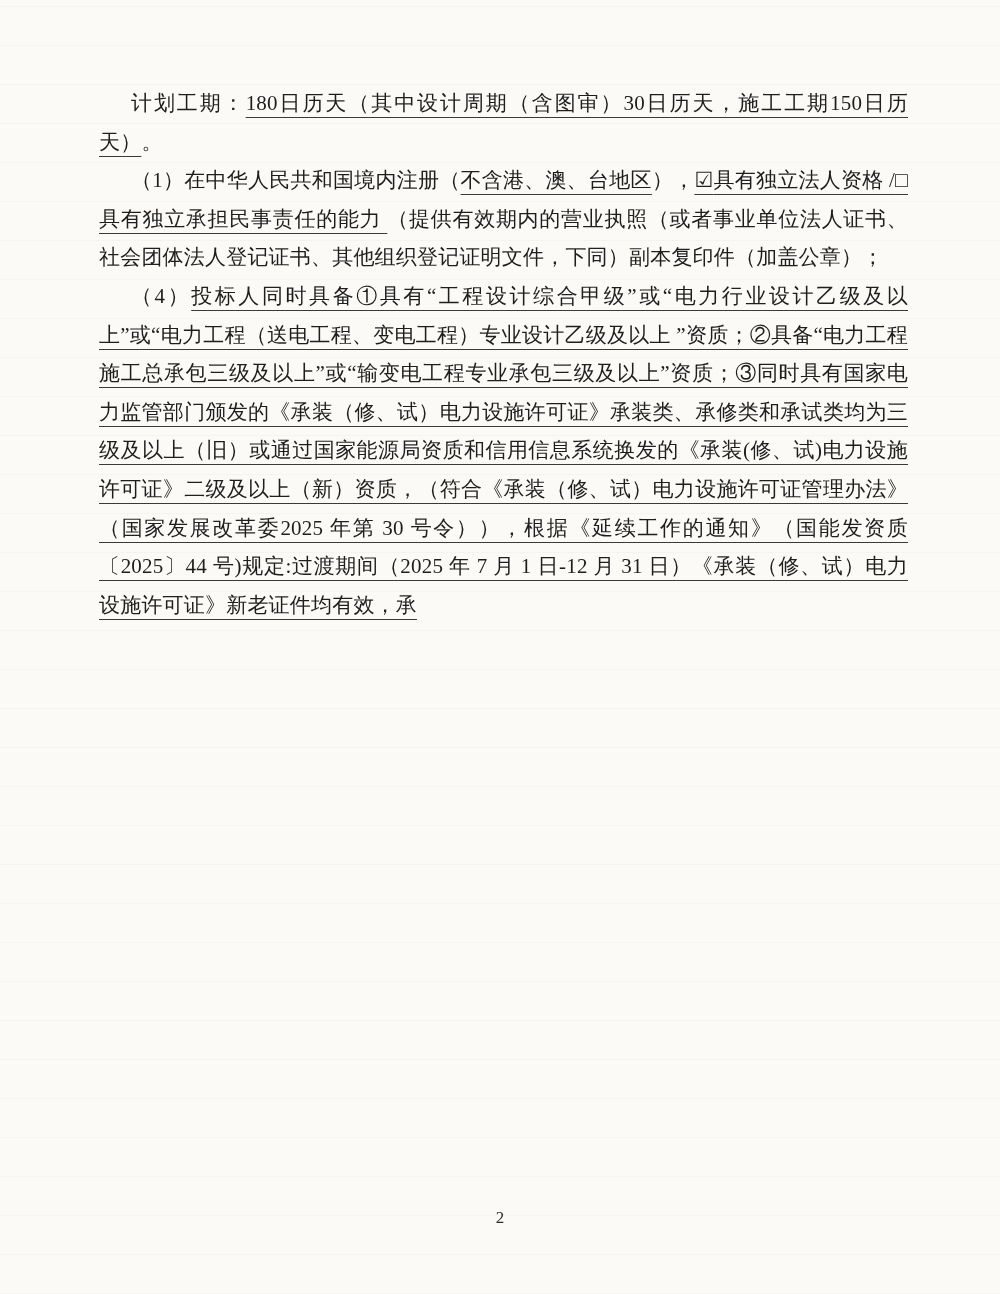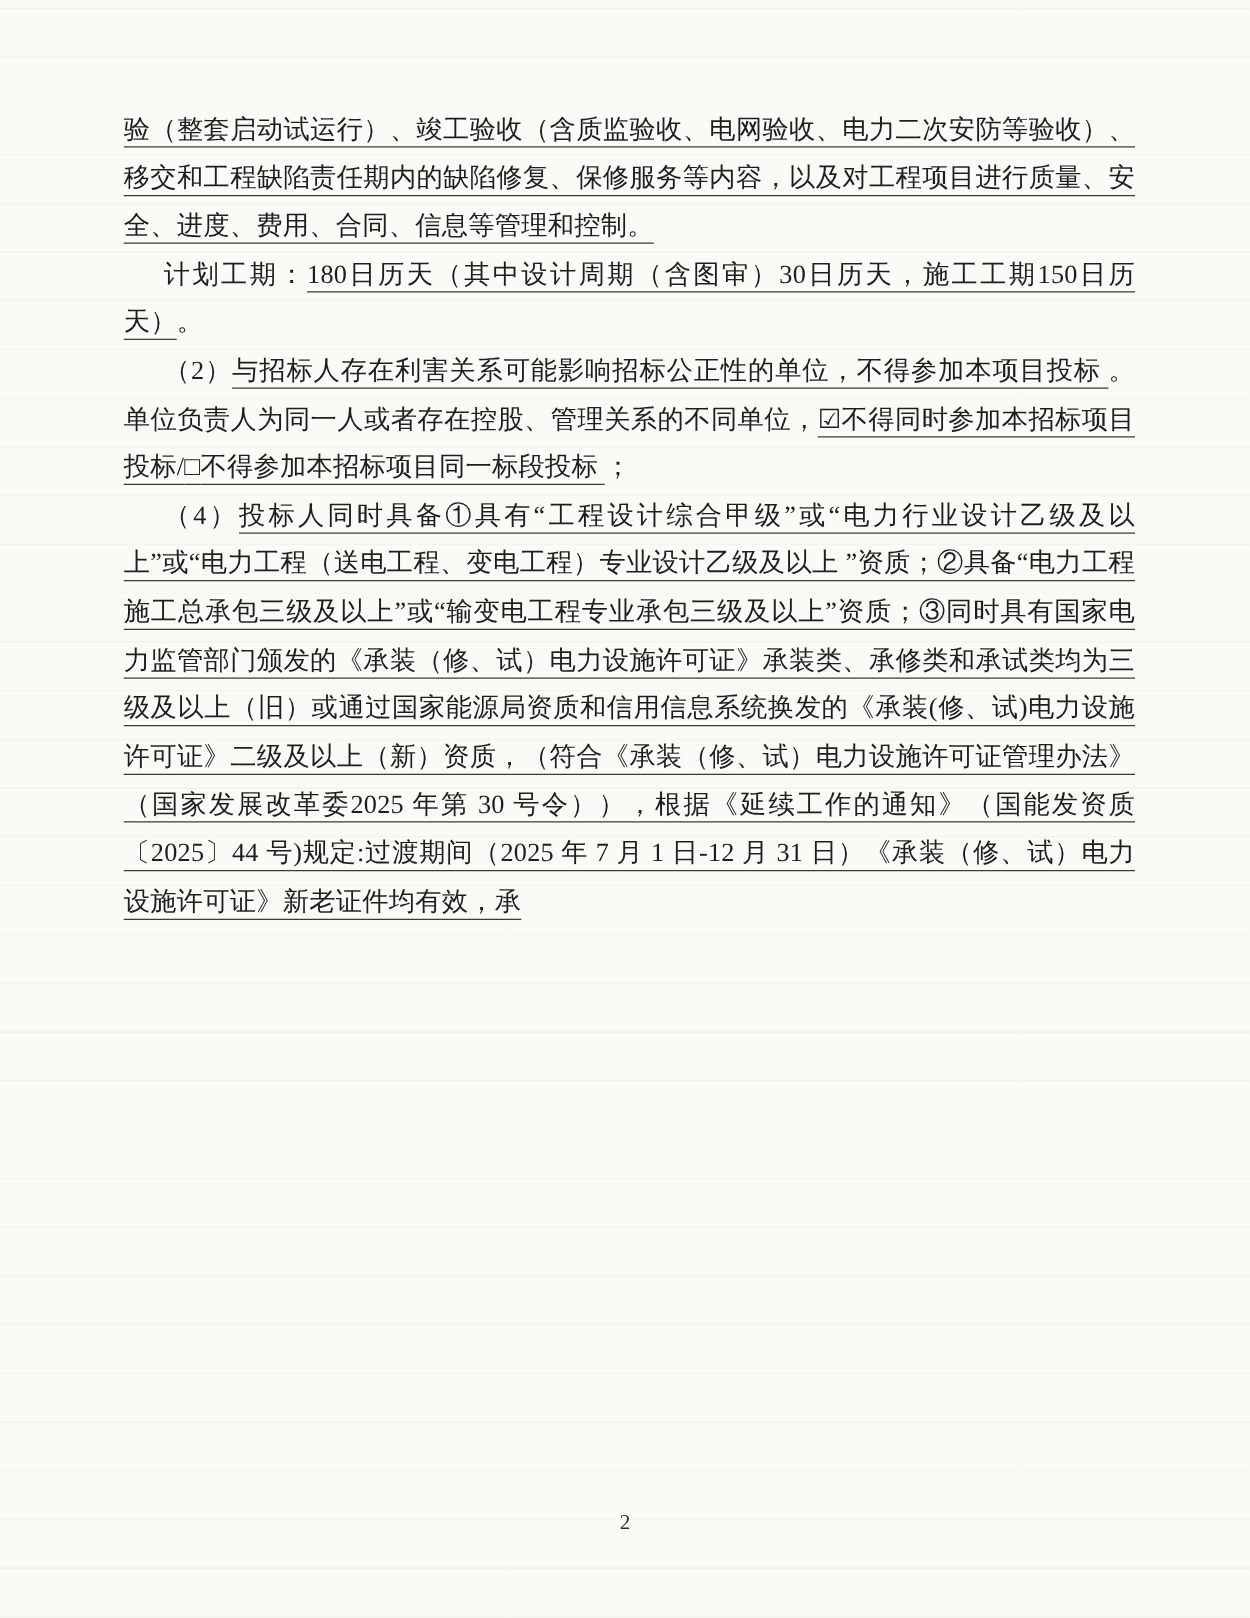--- a/index.html
+++ b/index.html
@@ -51,21 +51,20 @@
     font-size: 17px;
     color: #2e2e2e;
     font-family: "Liberation Serif", "DejaVu Serif", serif;
   }
 </style>
 </head>
 <body>
 
 <div class="document-page">
   <div>
-      <p class="para"><span class="u">验（整套启动试运行）、竣工验收（含质监验收、电网验收、电力二次安防等验收）、移交和工程缺陷责任期内的缺陷修复、保修服务等内容，以及对工程项目进行质量、安全、进度、费用、合同、信息等管理和控制。</span></p>
       <p class="para indent"><span>计划工期：</span><span class="u">180日历天（其中设计周期（含图审）30日历天，施工工期150日历天）</span><span>。</span></p>
-      <p class="para indent"><span>（2）</span><span class="u">与招标人存在利害关系可能影响招标公正性的单位，不得参加本项目投标 </span><span>。单位负责人为同一人或者存在控股、管理关系的不同单位，</span><span class="u">☑</span><span class="u">不得同时参加本招标项目投标/</span><span class="u">□</span><span class="u">不得参加本招标项目同一标段投标 </span><span>；</span></p>
+      <p class="para indent"><span>（1）在中华人民共和国境内注册（</span><span class="u">不含港、澳、台地区</span><span>），</span><span class="u">☑</span><span class="u">具有独立法人资格 /</span><span class="u">□</span><span class="u">具有独立承担民事责任的能力 </span><span>（提供有效期内的营业执照（或者事业单位法人证书、社会团体法人登记证书、其他组织登记证明文件，下同）副本复印件（加盖公章）；</span></p>
       <p class="para indent"><span>（4）</span><span class="u">投标人同时具备①具有“工程设计综合甲级”或“电力行业设计乙级及以上”或“电力工程（送电工程、变电工程）专业设计乙级及以上 ”资质；②具备“电力工程施工总承包三级及以上”或“输变电工程专业承包三级及以上”资质；③同时具有国家电力监管部门颁发的《承装（修、试）电力设施许可证》承装类、承修类和承试类均为三级及以上（旧）或通过国家能源局资质和信用信息系统换发的《承装(修、试)电力设施许可证》二级及以上（新）资质，（符合《承装（修、试）电力设施许可证管理办法》（国家发展改革委2025 年第 30 号令）），根据《延续工作的通知》（国能发资质〔2025〕44 号)规定:过渡期间（2025 年 7 月 1 日-12 月 31 日）《承装（修、试）电力设施许可证》新老证件均有效，承</span></p>
     </div>
   <div class="page-footer">
     <span class="page-number">2</span>
   </div>
 </div>
 
 </body></html>

